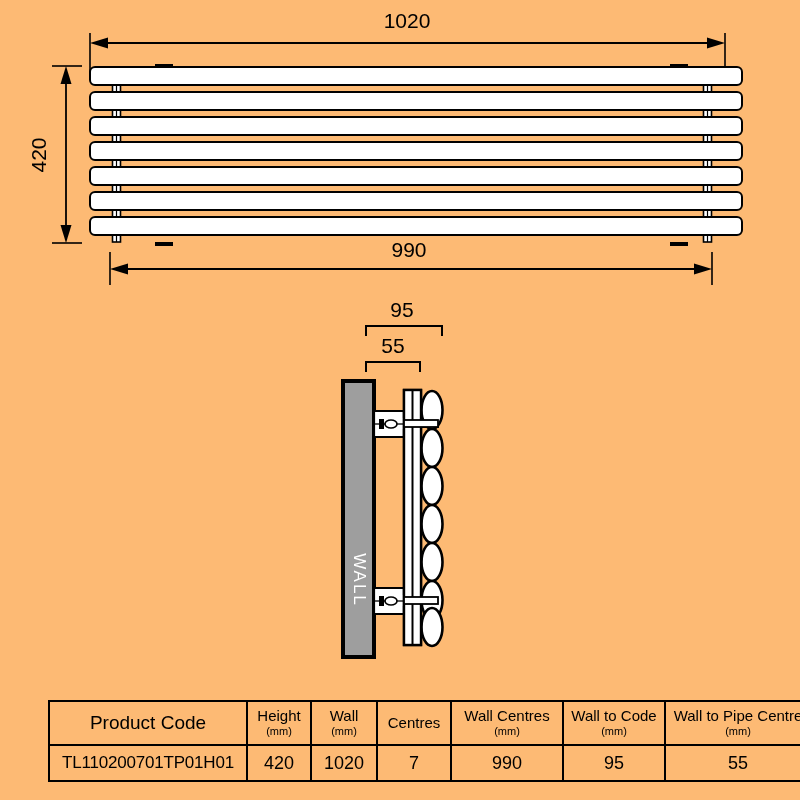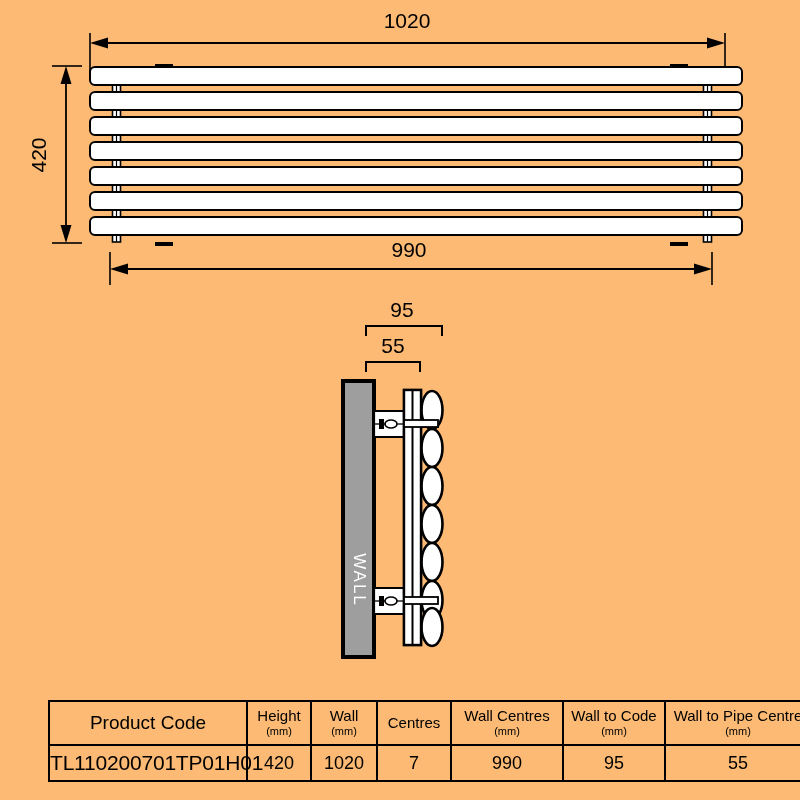--- a/index.html
+++ b/index.html
@@ -67,21 +67,21 @@
     font-weight: normal;
     line-height: 1.12;
   }
   table.spec tbody td {
     height: 34px;
     font-weight: normal;
   }
   .th-main { font-size: 15px; display: block; }
   .th-unit { font-size: 11px; display: block; }
   .th-big  { font-size: 19px; }
-  .cell-code { font-size: 21px; letter-spacing: -0.2px; }
+  .cell-code { font-size: 17px; letter-spacing: -0.2px; }
   .cell-val  { font-size: 18px; }
   .col-code     { width: 196px; }
   .col-height   { width: 62px; }
   .col-width    { width: 64px; }
   .col-sections { width: 72px; }
   .col-pipe     { width: 110px; }
   .col-front    { width: 100px; }
   .col-centre   { width: 144px; }
 </style>
 </head>

